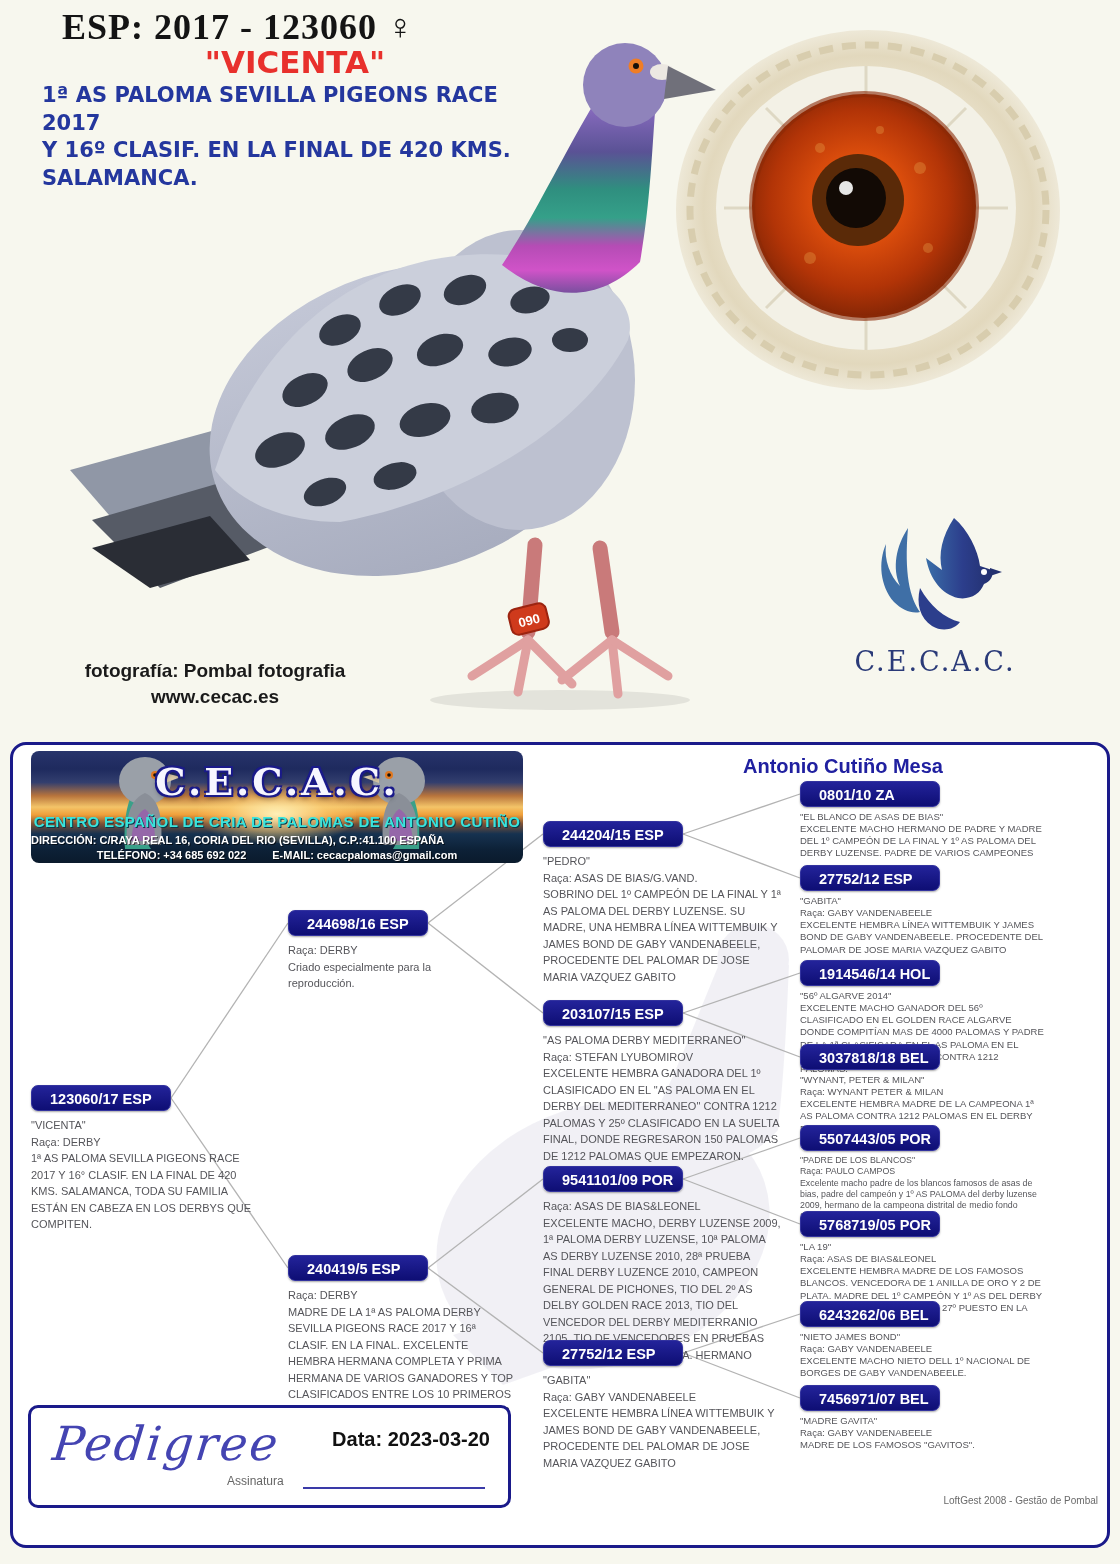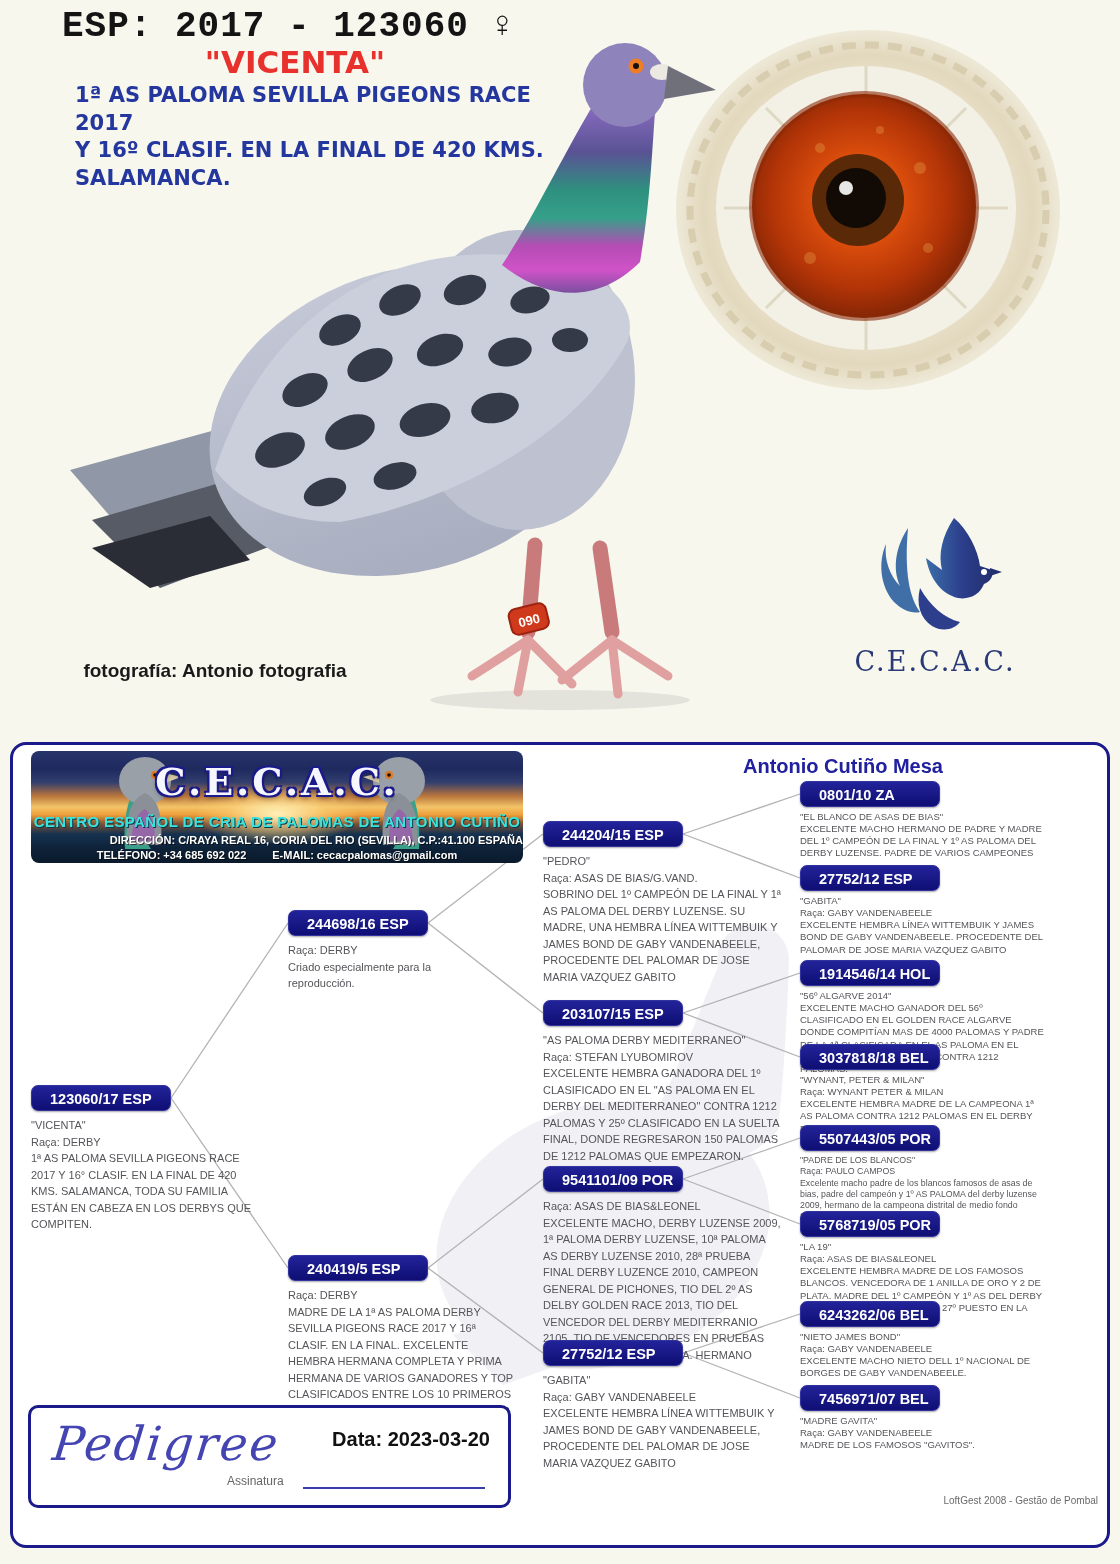--- a/index.html
+++ b/index.html
@@ -1,37 +1,37 @@
 <!DOCTYPE html>
 <html><head>
 <meta charset="utf-8">
 <style>
   html,body{margin:0;padding:0;}
   body{width:1120px;height:1564px;background:#f7f7ee;font-family:"Liberation Sans",sans-serif;overflow:hidden;position:relative;}
   .abs{position:absolute;}
 
   
-  #ring-title{left:62px;top:6px;font-size:36px;font-weight:bold;color:#141414;letter-spacing:1px;font-family:Liberation Mono, monospace;}
+  #ring-title{left:62px;top:6px;font-size:36px;font-weight:bold;color:#141414;letter-spacing:1px;font-family:Liberation Serif, serif;}
   #pigeon-name{left:60px;top:44px;width:470px;text-align:center;font-size:31px;font-weight:bold;color:#e8302c;font-family:"DejaVu Sans",sans-serif;}
-  #achievements{left:42px;top:82px;width:500px;font-size:21px;font-weight:bold;color:#24379e;line-height:1.32;white-space:pre-line;font-family:"DejaVu Sans",sans-serif;margin-left:33px;}
+  #achievements{left:42px;top:82px;width:500px;font-size:21px;font-weight:bold;color:#24379e;line-height:1.32;white-space:pre-line;font-family:"DejaVu Sans",sans-serif;}
   #photo-credit{left:55px;top:658px;width:320px;text-align:center;font-size:19px;font-weight:bold;color:#1a1a1a;line-height:1.35;}
   #cecac-logo{left:845px;top:510px;width:180px;text-align:center;}
   #cecac-logo .logo-text{font-family:"DejaVu Serif",serif;font-size:27px;color:#2a3a78;letter-spacing:2px;margin-top:2px;}
 
   
   #pedigree{left:10px;top:742px;width:1100px;height:806px;background:#ffffff;border:3px solid #1a1a8a;border-radius:16px;box-sizing:border-box;}
   #connector-svg{position:absolute;left:0;top:0;width:1100px;height:806px;}
 
   #banner{position:absolute;left:18px;top:6px;width:492px;height:112px;border-radius:8px;overflow:hidden;
     background:linear-gradient(180deg,#27346b 0%,#1e2a5e 16%,#323e6e 28%,#b8743c 40%,#f3c468 50%,#ef9f3a 57%,#7c5136 65%,#163250 74%,#0d2137 88%,#0a1a2c 100%);}
   #banner .sun-glow{position:absolute;left:34%;top:30%;width:32%;height:52%;background:radial-gradient(ellipse at center,rgba(255,244,190,.95) 0%,rgba(255,210,120,.5) 45%,rgba(255,210,120,0) 75%);}
   #banner .b-title{position:absolute;left:0;top:8px;width:100%;text-align:center;font-family:"DejaVu Serif",serif;font-weight:bold;font-size:38px;color:#f6f6ff;letter-spacing:3px;
     text-shadow:-2px -2px 0 #1a1a8a,2px -2px 0 #1a1a8a,-2px 2px 0 #1a1a8a,2px 2px 0 #1a1a8a,0 3px 5px rgba(0,0,0,.45);}
   #banner .b-sub{position:absolute;left:0;top:62px;width:100%;text-align:center;font-weight:bold;font-size:15px;color:#3ae4dc;letter-spacing:.4px;text-shadow:1px 1px 0 #083a4a;}
-  #banner .b-addr{position:absolute;left:0;top:83px;width:100%;text-align:right;font-weight:bold;font-size:11px;color:#fff;text-shadow:1px 1px 0 rgba(0,0,0,.65);}
+  #banner .b-addr{position:absolute;left:0;top:83px;width:100%;text-align:left;font-weight:bold;font-size:11px;color:#fff;text-shadow:1px 1px 0 rgba(0,0,0,.65);}
   #banner .b-contact{position:absolute;left:0;top:98px;width:100%;display:flex;justify-content:center;gap:26px;font-weight:bold;font-size:11px;color:#fff;text-shadow:1px 1px 0 rgba(0,0,0,.65);}
 
   #owner-name{position:absolute;left:730px;top:10px;font-size:20px;font-weight:bold;color:#2020a0;}
 
   .pbox{position:absolute;}
   .pbox .ring{background:linear-gradient(180deg,#23239a,#0e0e74);color:#fff;font-weight:bold;font-size:14.5px;height:26px;line-height:26px;border-radius:7px;padding:0 18px;width:140px;box-sizing:border-box;border:1px solid #33339f;box-shadow:0 1px 2px rgba(0,0,0,.35);white-space:nowrap;}
   .pbox .pname{color:#55555a;margin-top:6px;}
   .pbox .pbreed{color:#55555a;}
   .pbox .pdesc{color:#55555a;}
   .col-big .pname,.col-big .pbreed,.col-big .pdesc{font-size:11px;line-height:1.5;}
@@ -165,21 +165,22 @@
     </g>
 
     <g transform="rotate(-14 489 620)">
       <rect x="470" y="606" width="38" height="26" rx="7" fill="#cf3a1c" stroke="#9c2410" stroke-width="2"></rect>
       <text x="489" y="625" text-anchor="middle" font-size="13" font-weight="bold" fill="#ffffff" font-family="Liberation Sans,sans-serif">090</text>
     </g>
   </svg>
 </div>
 
 <div class="abs" id="photo-credit">
-  <div>fotografía: Antonio fotografia</div>
+  <div>fotografía: Pombal fotografia</div>
+  <div>www.cecac.es</div>
 </div>
 
 <div class="abs" id="cecac-logo">
   <svg width="170" height="130" viewBox="0 0 170 130">
     <defs>
       <linearGradient id="doveg" x1="0" y1="0" x2="1" y2="0">
         <stop offset="0%" stop-color="#3a6ea8"></stop>
           <stop offset="55%" stop-color="#2c3e8c"></stop>
           <stop offset="100%" stop-color="#23306f"></stop>
       </linearGradient>

